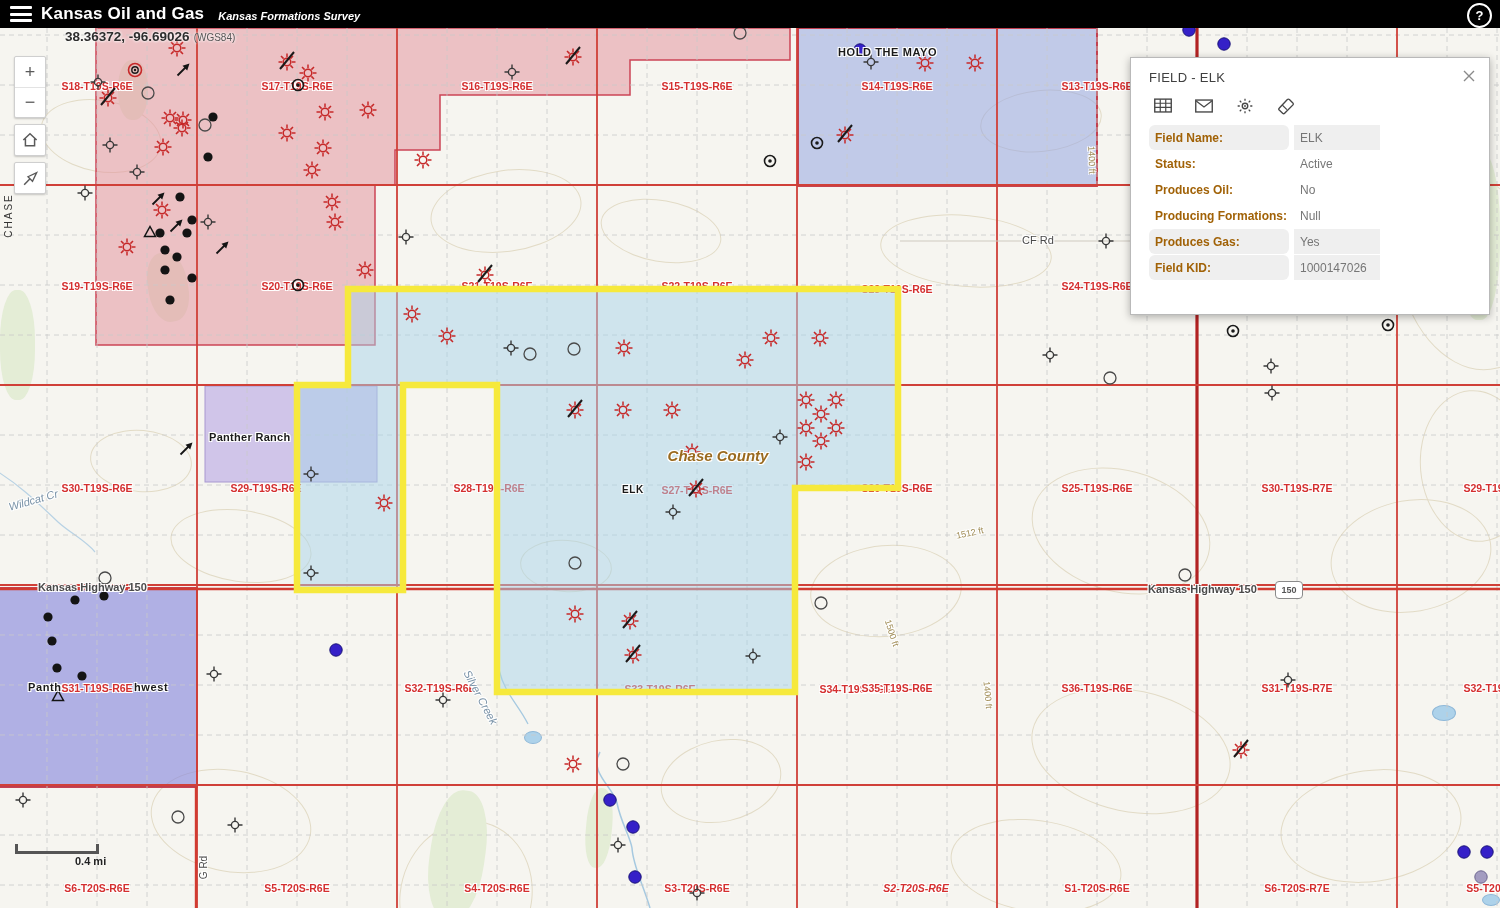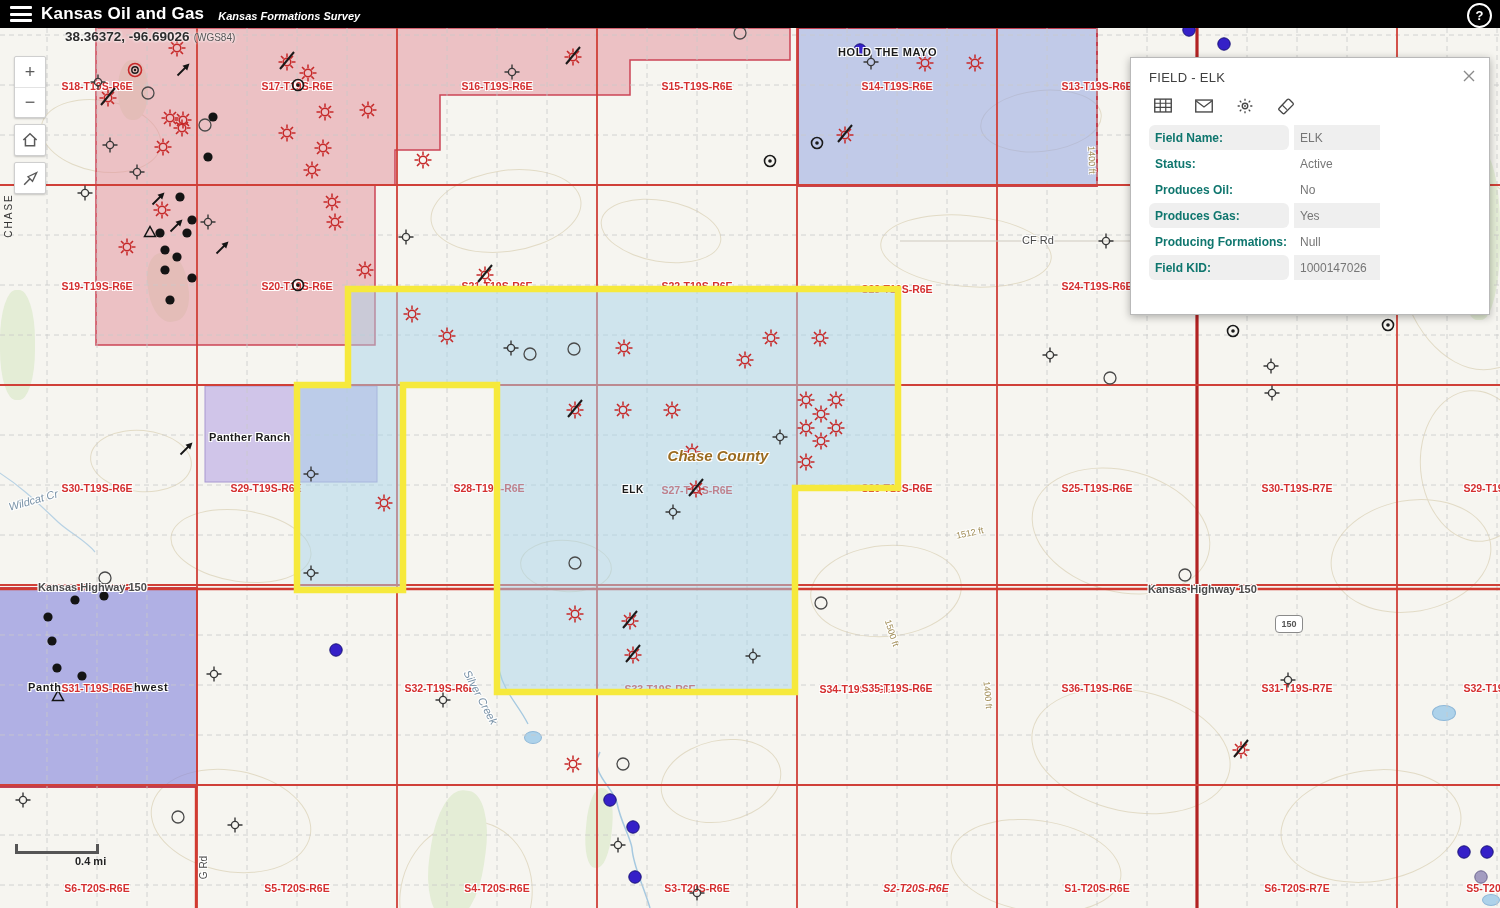--- a/index.html
+++ b/index.html
@@ -62,21 +62,21 @@
                  text-shadow:0 0 2px #fff;}
   
   #popup{position:absolute;left:1130px;top:57px;width:360px;height:258px;background:#fff;
          border:1px solid #b9b9b9;box-shadow:0 2px 8px rgba(0,0,0,.3);z-index:50;
          box-sizing:border-box;padding:12px 14px 10px 18px;}
   #popup-title{font-size:13px;color:#404040;letter-spacing:.3px;}
   #popup-close{position:absolute;right:12px;top:10px;width:16px;height:16px;cursor:pointer;}
   #popup-icons{display:flex;gap:17px;margin:10px 0 8px 2px;}
   #popup-icons .pic{width:24px;height:22px;cursor:pointer;}
   .prow{display:flex;height:25px;margin-bottom:1px;font-size:12px;align-items:center;}
-  .prow .pl{width:140px;padding-left:6px;font-weight:bold;color:#0f766e;height:100%;
+  .prow .pl{width:140px;padding-left:6px;font-weight:bold;color:#a16207;height:100%;
             display:flex;align-items:center;box-sizing:border-box;border-radius:6px;}
   .prow .pv{width:86px;margin-left:5px;padding-left:6px;color:#767676;height:100%;
             display:flex;align-items:center;box-sizing:border-box;}
   .prow.alt .pl,.prow.alt .pv{background:#efefef;}
   .welluse{cursor:pointer;pointer-events:all;}
 </style>
 </head>
 <body>
 
 <div id="app">
@@ -404,21 +404,21 @@
     </svg>
 
     <div class="layer" style="z-index:9">
       <div class="maplabel" id="chase-county-label" style="left:718px;top:455px">Chase County</div>
       <div class="maplabel fieldname" style="left:622px;top:484px;font-size:10px">ELK</div>
       <div class="maplabel fieldname" style="left:838px;top:46px">HOLD THE MAYO</div>
       <div class="maplabel fieldname" style="left:209px;top:431px;letter-spacing:.3px">Panther Ranch</div>
       <div class="maplabel fieldname" style="left:28px;top:681px">Panth</div>
       <div class="maplabel fieldname" style="left:134px;top:681px">hwest</div>
       <div class="maplabel roadname" style="left:1148px;top:583px;transform:none">Kansas Highway 150</div>
-      <div id="hwy-shield" style="left:1289px;top:624px">150</div>
+      <div id="hwy-shield" style="left:1289px;top:590px">150</div>
       <div class="maplabel roadname" style="left:38px;top:581px">Kansas Highway 150</div>
       <div class="maplabel roadname" style="left:1022px;top:234px;font-weight:normal">CF Rd</div>
       <div class="maplabel roadname" style="left:192px;top:862px;font-weight:normal;font-size:10px;transform:rotate(-90deg)">G Rd</div>
       <div class="maplabel streamlab" style="left:8px;top:494px;transform:rotate(-16deg)">Wildcat Cr</div>
       <div class="maplabel streamlab" style="left:472px;top:668px;transform:rotate(62deg);transform-origin:left top">Silver Creek</div>
       <div id="chase-edge">CHASE</div>
       <div class="layer" id="contourlabels">
           <div class="maplabel contourlab" style="left: 1078px; top: 155px; transform: rotate(88deg);">1400 ft</div>
           <div class="maplabel contourlab" style="left: 956px; top: 528px; transform: rotate(-12deg);">1512 ft</div>
           <div class="maplabel contourlab" style="left: 878px; top: 628px; transform: rotate(72deg);">1500 ft</div>
@@ -486,27 +486,27 @@
           <div class="pv">ELK</div>
         </div>
         <div class="prow">
           <div class="pl">Status:</div>
           <div class="pv">Active</div>
         </div>
         <div class="prow">
           <div class="pl">Produces Oil:</div>
           <div class="pv">No</div>
         </div>
+        <div class="prow">
+          <div class="pl">Producing Formations:</div>
+          <div class="pv">Null</div>
+        </div>
         <div class="prow alt">
           <div class="pl">Produces Gas:</div>
           <div class="pv">Yes</div>
-        </div>
-        <div class="prow">
-          <div class="pl">Producing Formations:</div>
-          <div class="pv">Null</div>
         </div>
         <div class="prow alt">
           <div class="pl">Field KID:</div>
           <div class="pv">1000147026</div>
         </div>
       </div>
   </div>
 
   <div id="header">
     <div id="hamburger">

